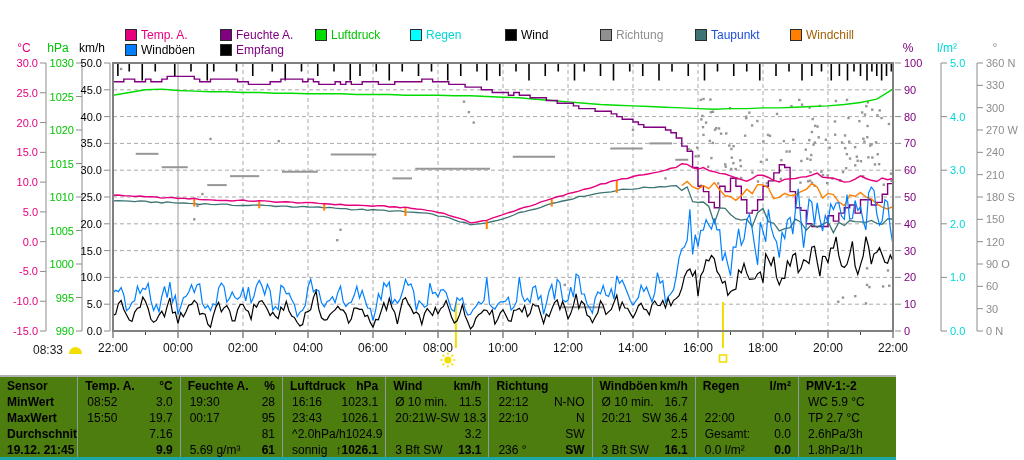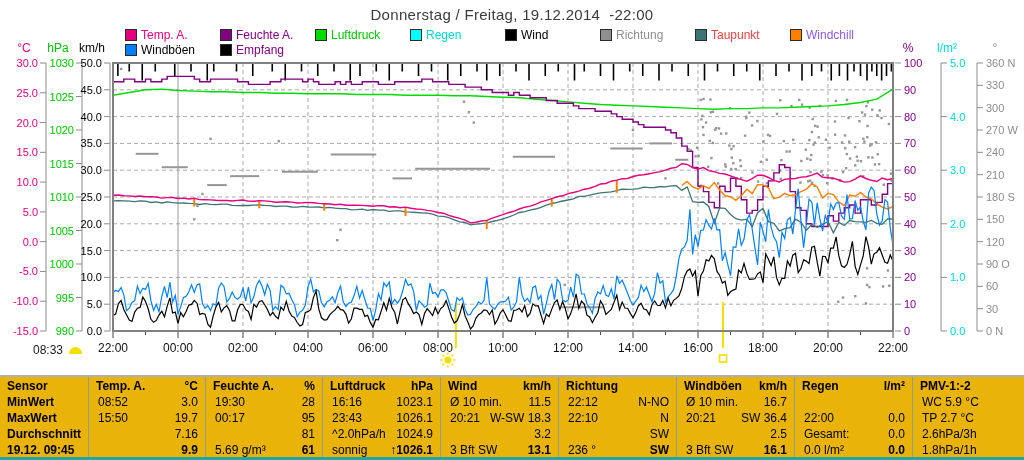--- a/index.html
+++ b/index.html
@@ -4,32 +4,31 @@
 <style>
   html,body{margin:0;padding:0;background:#fff;}
   body{width:1024px;height:460px;overflow:hidden;font-family:"Liberation Sans",sans-serif;}
   .stage{position:relative;width:1024px;height:460px;background:#fff;}
   .title{position:absolute;top:6px;left:0;width:100%;text-align:center;font-size:15px;color:#3c3c3c;letter-spacing:.3px;}
   .legend-item{position:absolute;height:13px;font-size:12px;display:flex;align-items:center;gap:4px;white-space:nowrap;}
   .sw{width:10px;height:10px;border:1px solid #2a2a2a;display:inline-block;flex:0 0 auto;}
   #chart{position:absolute;left:0;top:0;font-family:"Liberation Sans",sans-serif;}
   .sunrise{position:absolute;left:33px;top:343px;font-size:12px;color:#1a1a1a;display:flex;gap:6px;align-items:flex-start;}
   .sunhalf{width:13px;height:7px;background:#F2DF00;border-radius:7px 7px 0 0;margin-top:4px;}
-  .stats{position:absolute;left:0;top:375px;width:1024px;height:85px;background:#eab308;border-top:2px solid #b0b0b0;border-bottom:3px solid #1FA6A6;display:flex;box-sizing:border-box;color:#000;}
+  .stats{position:absolute;left:0;top:375px;width:896px;height:85px;background:#4d7c0f;border-top:2px solid #b0b0b0;border-bottom:3px solid #1FA6A6;display:flex;box-sizing:border-box;color:#000;}
   .scol{box-sizing:border-box;padding:1px 7px 0 7px;border-left:1px solid #8c9c9c;overflow:hidden;}
   .scol:first-child{border-left:none;}
   .cr{height:16px;display:flex;justify-content:space-between;align-items:center;font-size:12px;line-height:15px;white-space:nowrap;}
   .b{font-weight:bold;}
   .cl{padding-left:2px;}
 </style>
 </head>
 <body>
 
 <div class="stage">
-  <div class="title">Donnerstag / Freitag, 19.12.2014&nbsp; -22:00</div>
   <div id="legend">
       <div class="legend-item" style="left: 125px; top: 28px;">
         <span class="sw" style="background: rgb(230, 0, 126);"></span>
         <span style="color: rgb(230, 0, 126);">Temp. A.</span>
       </div>
       <div class="legend-item" style="left: 220px; top: 28px;">
         <span class="sw" style="background: rgb(128, 0, 128);"></span>
         <span style="color: rgb(128, 0, 128);">Feuchte A.</span>
       </div>
       <div class="legend-item" style="left: 315px; top: 28px;">
@@ -43,25 +42,25 @@
       <div class="legend-item" style="left: 505px; top: 28px;">
         <span class="sw" style="background: rgb(0, 0, 0);"></span>
         <span style="color: rgb(0, 0, 0);">Wind</span>
       </div>
       <div class="legend-item" style="left: 600px; top: 28px;">
         <span class="sw" style="background: rgb(144, 144, 144);"></span>
         <span style="color: rgb(144, 144, 144);">Richtung</span>
       </div>
       <div class="legend-item" style="left: 695px; top: 28px;">
         <span class="sw" style="background: rgb(61, 116, 116);"></span>
-        <span style="color: #ef4444;">Taupunkt</span>
+        <span style="color: #1d4ed8;">Taupunkt</span>
       </div>
       <div class="legend-item" style="left: 790px; top: 28px;">
         <span class="sw" style="background: rgb(255, 128, 0);"></span>
-        <span style="color: #8b5cf6;">Windchill</span>
+        <span style="color: #a16207;">Windchill</span>
       </div>
       <div class="legend-item" style="left: 125px; top: 43px;">
         <span class="sw" style="background: rgb(0, 128, 255);"></span>
         <span style="color: rgb(0, 0, 0);">Windböen</span>
       </div>
       <div class="legend-item" style="left: 220px; top: 43px;">
         <span class="sw" style="background: rgb(0, 0, 0);"></span>
         <span style="color: rgb(128, 0, 128); text-align: right;">Empfang</span>
       </div>
     </div>
@@ -552,21 +551,21 @@
   <div class="sunrise">
     <span>08:33</span>
     <span class="sunhalf"></span>
   </div>
   <div id="stats" class="stats">
       <div class="scol" style="width: 88px;">
         <div class="cr b">Sensor</div>
         <div class="cr b">MinWert</div>
         <div class="cr b">MaxWert</div>
         <div class="cr b">Durchschnitt</div>
-        <div class="cr b">19.12. 09:45</div>
+        <div class="cr b">19.12. 21:45</div>
       </div>
       <div class="scol" style="width: 117px;">
         <div class="cr b">
           <span>Temp. A.</span>
           <span>°C</span>
         </div>
         <div class="cr">
           <span class="cl">08:52</span>
           <span>3.0</span>
         </div>

